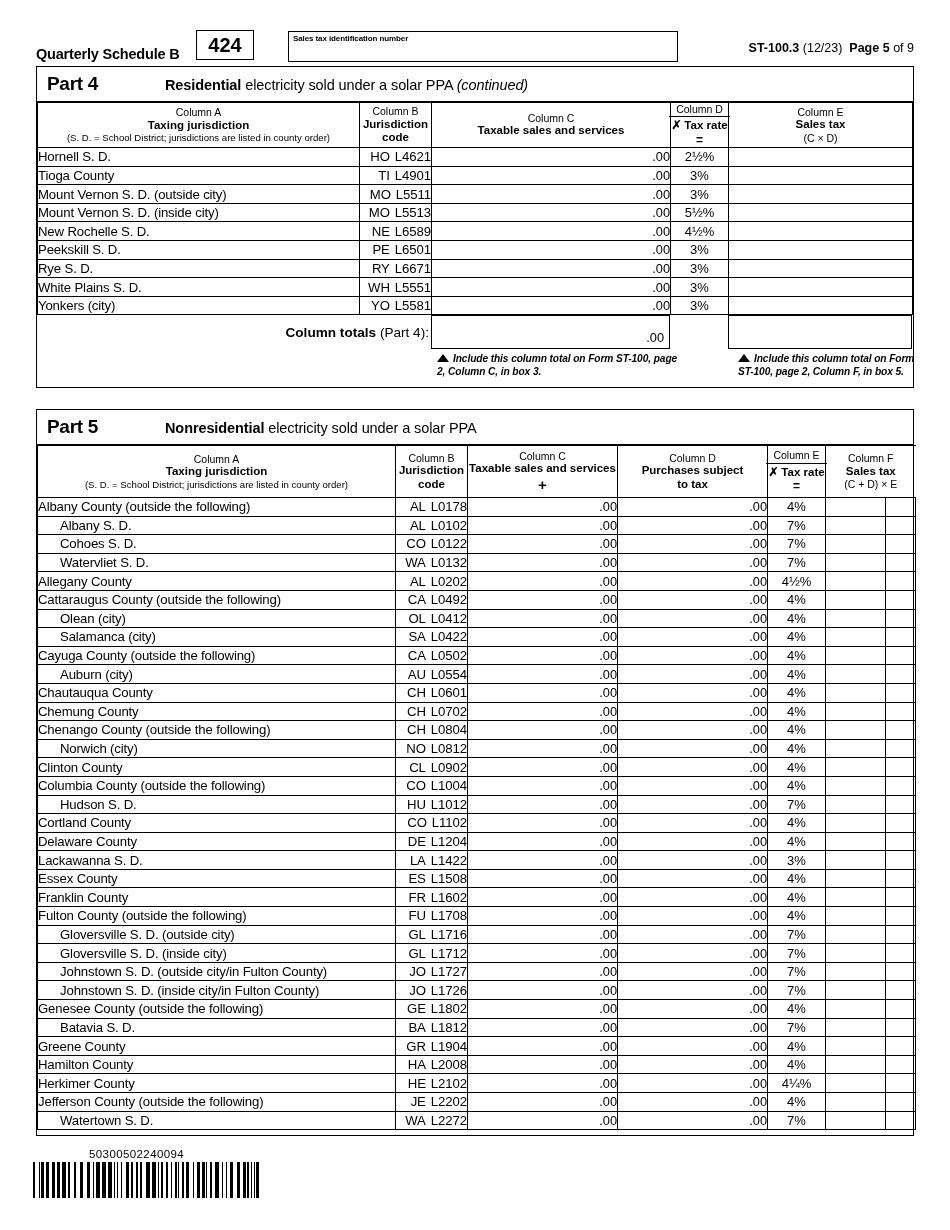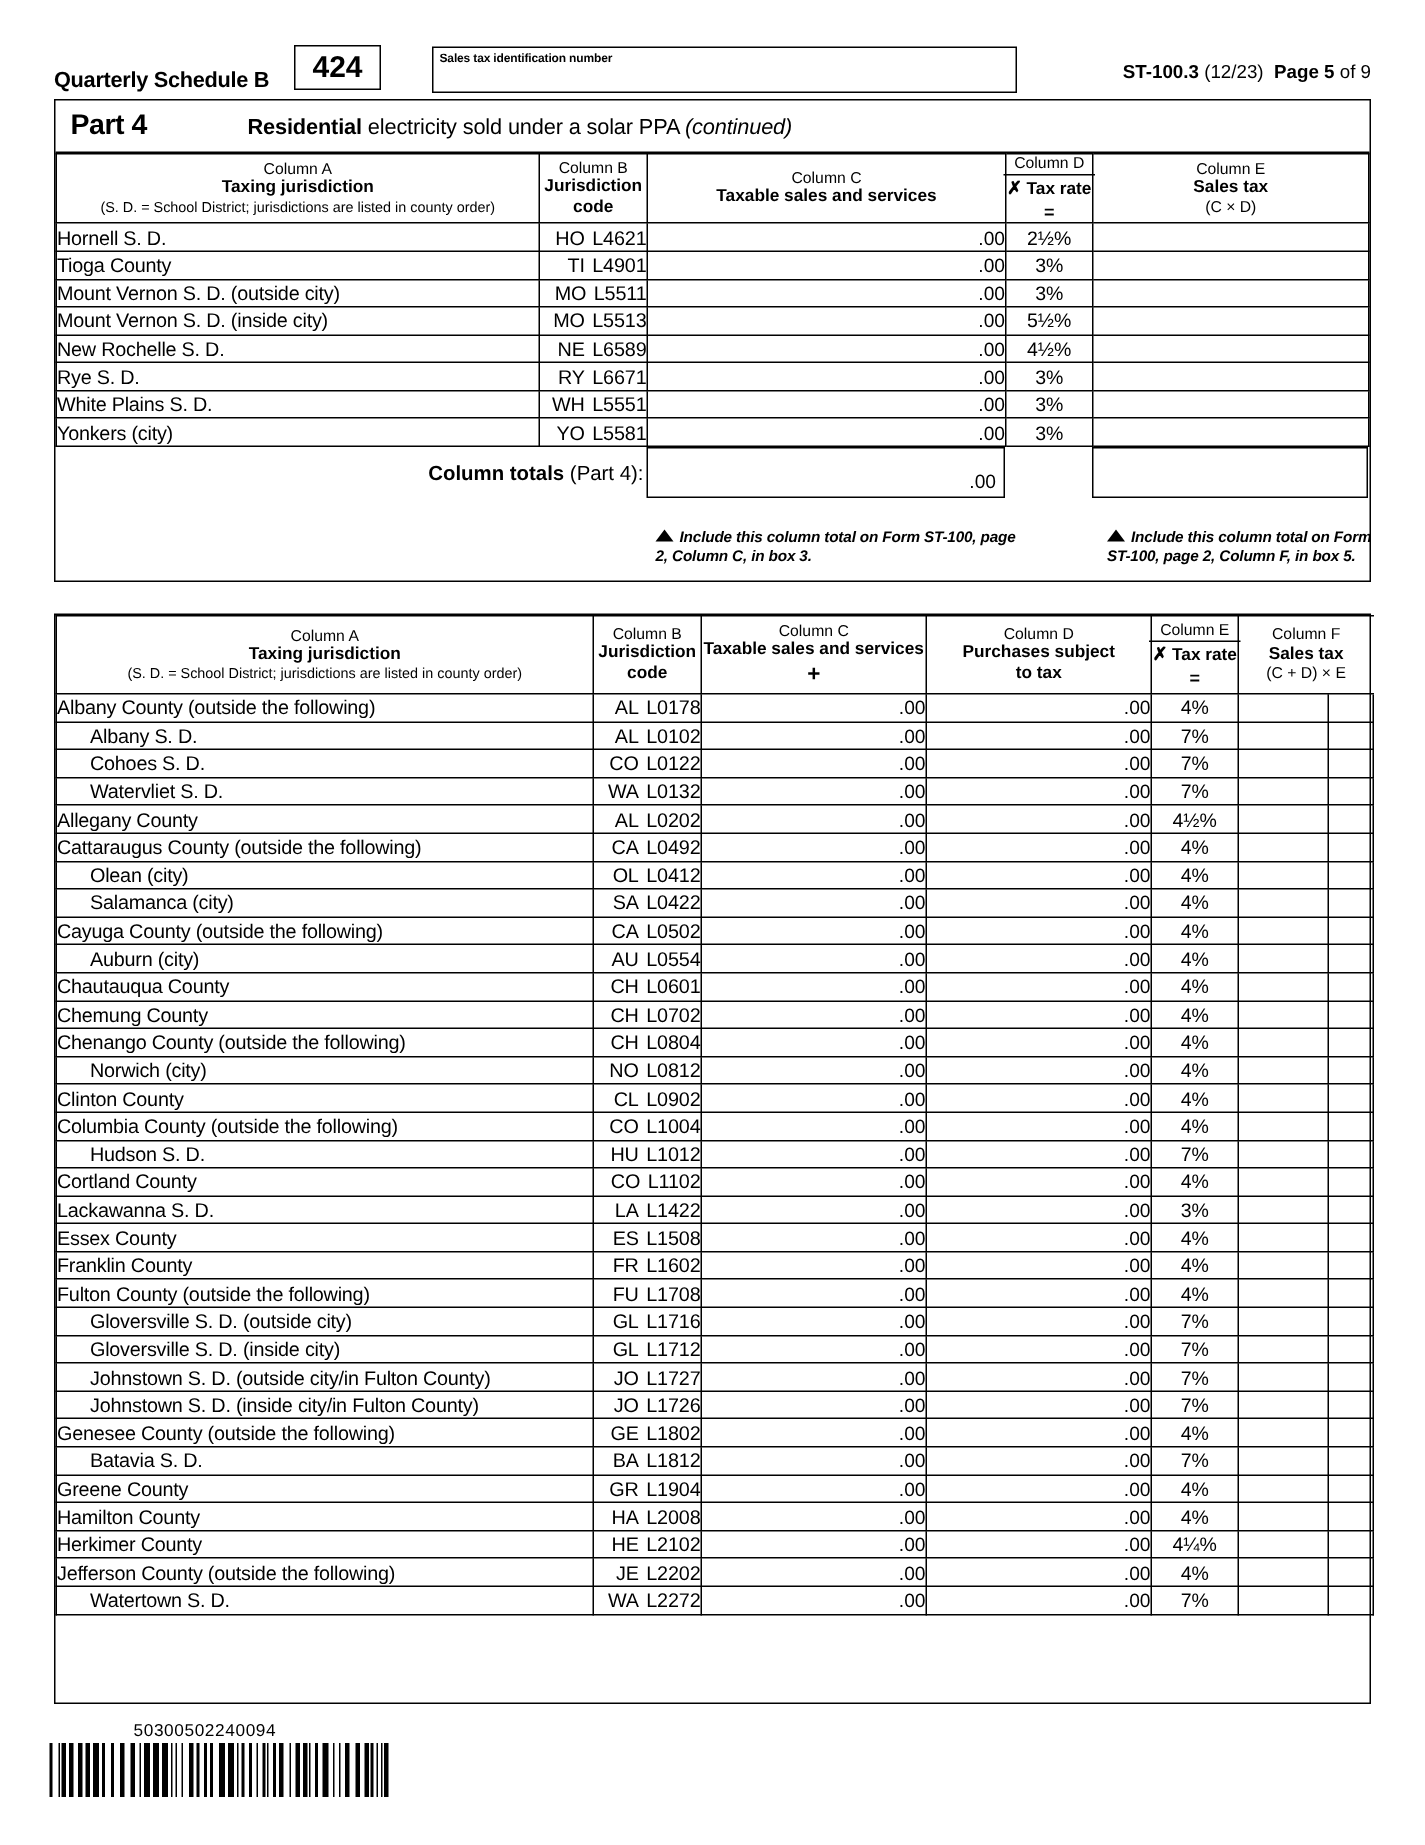--- a/index.html
+++ b/index.html
@@ -310,20 +310,27 @@
             <td class="blank"></td>
           </tr>
           <tr class="rowh">
             <td class="jur">New Rochelle S. D.</td>
             <td class="code"><span class="pfx">NE</span>L6589</td>
             <td class="amt">.00</td>
             <td class="rate">4½%</td>
             <td class="blank"></td>
           </tr>
           <tr class="rowh">
+            <td class="jur">Peekskill S. D.</td>
+            <td class="code"><span class="pfx">PE</span>L6501</td>
+            <td class="amt">.00</td>
+            <td class="rate">3%</td>
+            <td class="blank"></td>
+          </tr>
+          <tr class="rowh">
             <td class="jur">Rye S. D.</td>
             <td class="code"><span class="pfx">RY</span>L6671</td>
             <td class="amt">.00</td>
             <td class="rate">3%</td>
             <td class="blank"></td>
           </tr>
           <tr class="rowh">
             <td class="jur">White Plains S. D.</td>
             <td class="code"><span class="pfx">WH</span>L5551</td>
             <td class="amt">.00</td>
@@ -356,20 +363,27 @@
 
   <div class="footnote" style="left:437px; top:352px; width:250px;">
     <span class="tri"></span><span>Include this column total on Form ST-100, page 2, Column C, in box 3.</span>
   </div>
   <div class="footnote" style="left:738px; top:352px; width:178px;">
     <span class="tri"></span><span>Include this column total on Form ST-100, page 2, Column F, in box 5.</span>
   </div>
 
   <div class="part-block" id="part5-block" style="left:36px; top:409px; width:878px; height:727px;">
 
+    <div class="part-banner">
+      <div class="part-label">Part 5</div>
+      <div class="part-desc">
+        <b>Nonresidential</b>
+        <span>electricity sold under a solar PPA</span>
+      </div>
+    </div>
 
     <table class="grid" id="p5-table">
       <colgroup>
         <col style="width:358px">
         <col style="width:72px">
         <col style="width:150px">
         <col style="width:150px">
         <col style="width:58px">
         <col style="width:60px">
         <col style="width:30px">
@@ -570,20 +584,29 @@
           <tr class="rowh">
             <td class="jur">Cortland County</td>
             <td class="code"><span class="pfx">CO</span>L1102</td>
             <td class="amt">.00</td>
             <td class="amt">.00</td>
             <td class="rate">4%</td>
             <td class="blank"></td>
             <td class="blank"></td>
           </tr>
           <tr class="rowh">
+            <td class="jur">Delaware County</td>
+            <td class="code"><span class="pfx">DE</span>L1204</td>
+            <td class="amt">.00</td>
+            <td class="amt">.00</td>
+            <td class="rate">4%</td>
+            <td class="blank"></td>
+            <td class="blank"></td>
+          </tr>
+          <tr class="rowh">
             <td class="jur">Lackawanna S. D.</td>
             <td class="code"><span class="pfx">LA</span>L1422</td>
             <td class="amt">.00</td>
             <td class="amt">.00</td>
             <td class="rate">3%</td>
             <td class="blank"></td>
             <td class="blank"></td>
           </tr>
           <tr class="rowh">
             <td class="jur">Essex County</td>

